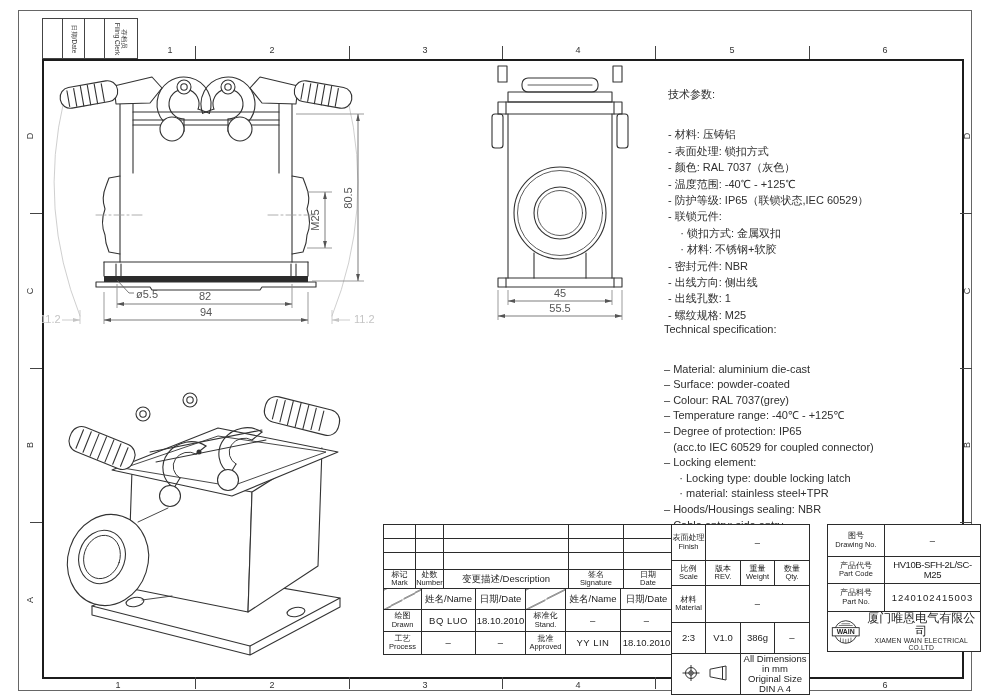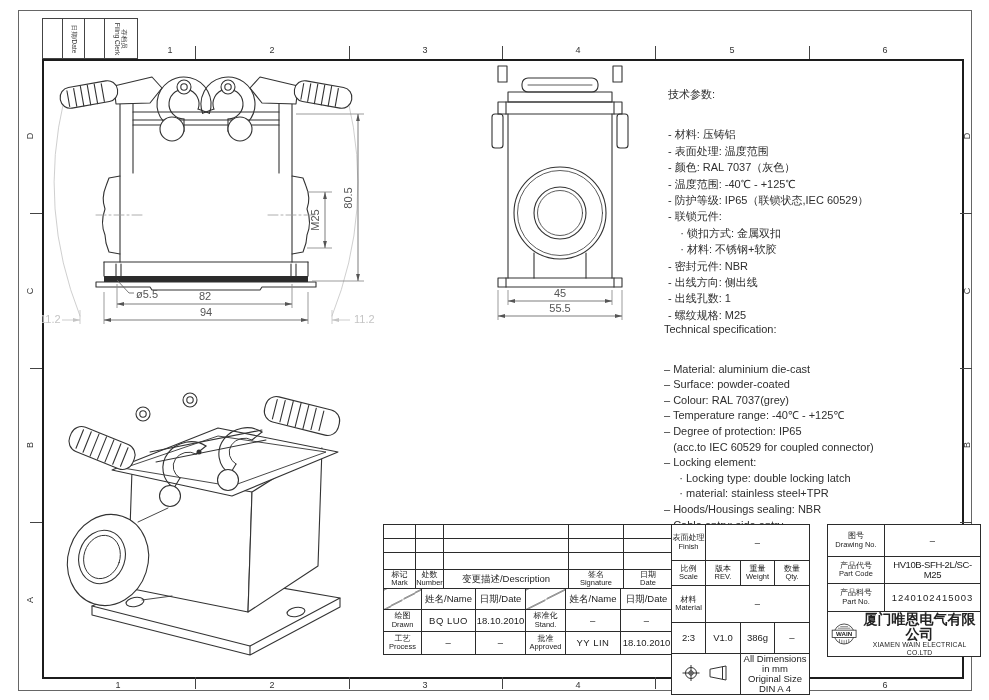--- a/index.html
+++ b/index.html
@@ -25,21 +25,21 @@
   .lbl .cn{display:block;font-size:8px;}
   .lbl .en{display:block;font-size:7.5px;}
   .val{font-size:10px;}
   .diag{background-image:linear-gradient(to bottom right,transparent 48.8%,#333 48.8%,#333 51.2%,transparent 51.2%);}
   .nm{font-size:10.5px;letter-spacing:0.5px;}
   .dt{font-size:9.5px;}
   .pcode{font-size:9px;letter-spacing:-0.4px;}
   .pno{font-size:13px;letter-spacing:1px;}
   .note{font-size:8px;line-height:10px;}
   .comp{display:flex;align-items:center;justify-content:flex-start;gap:5px;padding:0 3px;}
-  .comp .cn{font-size:14px;font-weight:bold;display:block;}
+  .comp .cn{font-size:12px;font-weight:normal;display:block;}
   .comp .en{font-size:6.8px;display:block;letter-spacing:0.2px;}
   svg text{font-family:"Liberation Sans",sans-serif;}
   .dimtext{font-size:11px;fill:#555;}
   .dimlt{fill:#c4c4c4;}
 </style>
 </head>
 <body>
 
 <div id="page">
   <div class="outer"></div>
@@ -305,21 +305,21 @@
         <path d="M252,440 A14,13 -15 1 0 236,464" stroke-width="0.95"></path>
         <line x1="262" y1="432" x2="252" y2="440"></line>
         <line x1="230" y1="474" x2="236" y2="464"></line>
         <circle cx="228" cy="480" r="10.5" fill="#fff"></circle>
       </g>
     </g>
   </svg>
 
   <div class="spec" style="left:668px;top:62px">
     <div class="t">技术参数:</div>
-    <div><div>- 材料: 压铸铝</div><div>- 表面处理: 温度范围</div><div>- 颜色: RAL 7037（灰色）</div><div>- 温度范围: -40℃ - +125℃</div><div>- 防护等级: IP65（联锁状态,IEC 60529）</div><div>- 联锁元件:</div><div>    · 锁扣方式: 金属双扣</div><div>    · 材料: 不锈钢+软胶</div><div>- 密封元件: NBR</div><div>- 出线方向: 侧出线</div><div>- 出线孔数: 1</div><div>- 螺纹规格: M25</div></div>
+    <div><div>- 材料: 压铸铝</div><div>- 表面处理: 锁扣方式</div><div>- 颜色: RAL 7037（灰色）</div><div>- 温度范围: -40℃ - +125℃</div><div>- 防护等级: IP65（联锁状态,IEC 60529）</div><div>- 联锁元件:</div><div>    · 锁扣方式: 金属双扣</div><div>    · 材料: 不锈钢+软胶</div><div>- 密封元件: NBR</div><div>- 出线方向: 侧出线</div><div>- 出线孔数: 1</div><div>- 螺纹规格: M25</div></div>
   </div>
   <div class="spec en" style="left:664px;top:298px">
     <div class="t">Technical specification:</div>
     <div><div>– Material: aluminium die-cast</div><div>– Surface: powder-coated</div><div>– Colour: RAL 7037(grey)</div><div>– Temperature range: -40℃ - +125℃</div><div>– Degree of protection: IP65</div><div>   (acc.to IEC 60529 for coupled connector)</div><div>– Locking element:</div><div>     · Locking type: double locking latch</div><div>     · material: stainless steel+TPR</div><div>– Hoods/Housings sealing: NBR</div><div>– Cable entry: side entry</div><div>– No. of cable entries: 1</div><div>– Thread size: M25</div></div>
   </div>
 
   <table class="tb" style="left:383px;top:524px;width:289px">
     <colgroup>
         <col style="width:32px">
         <col style="width:28px">

